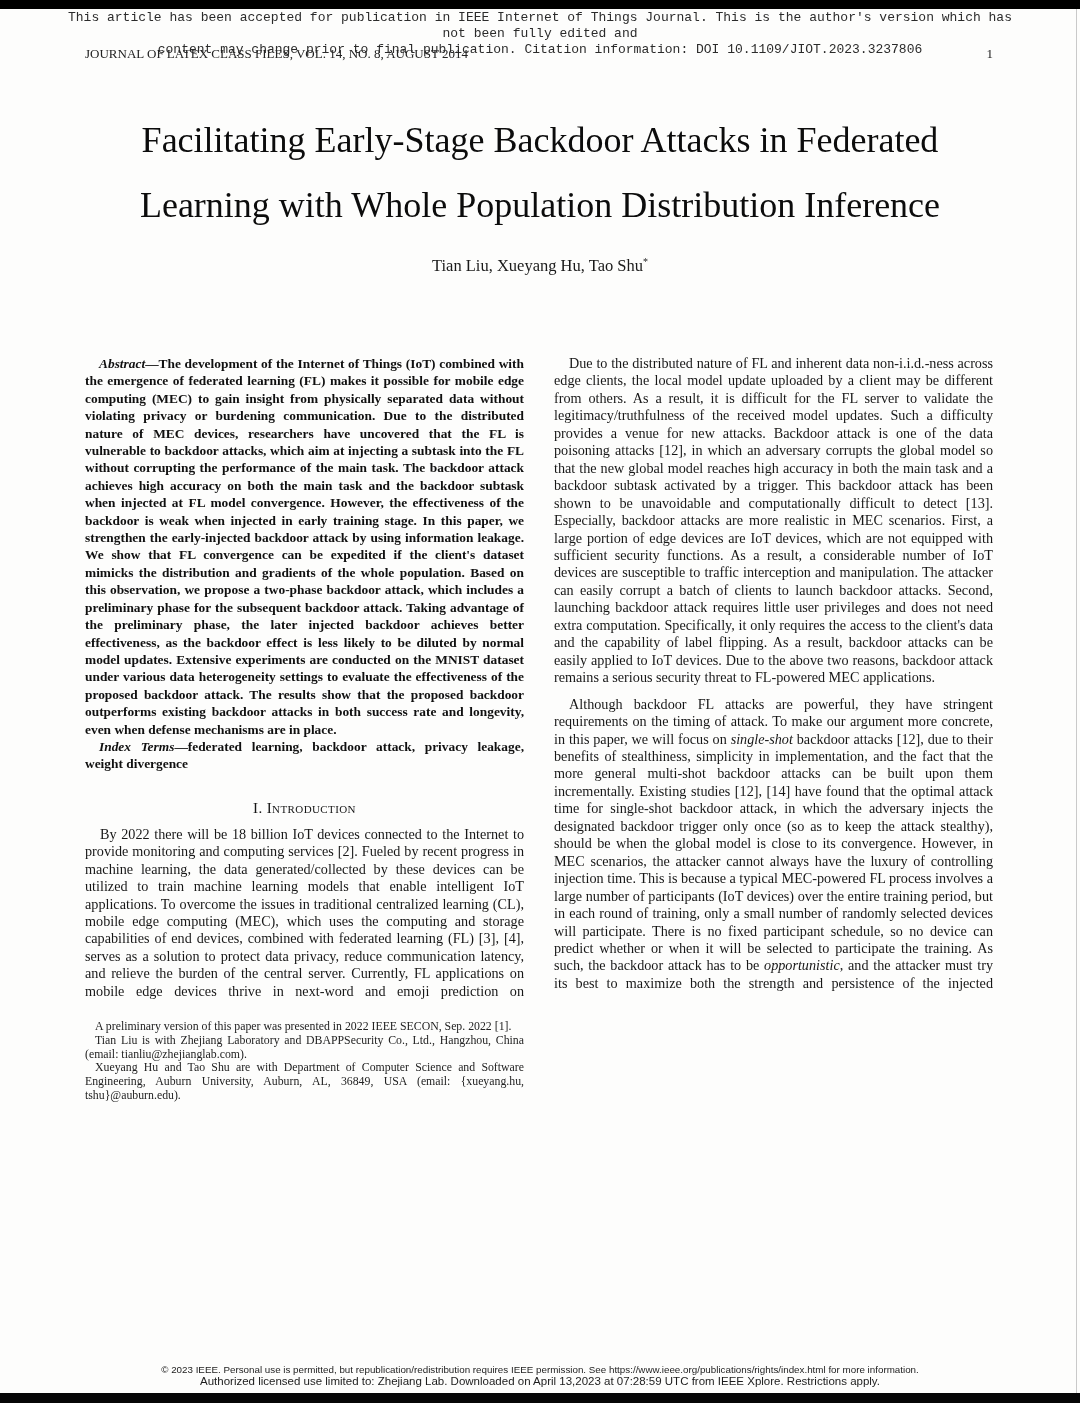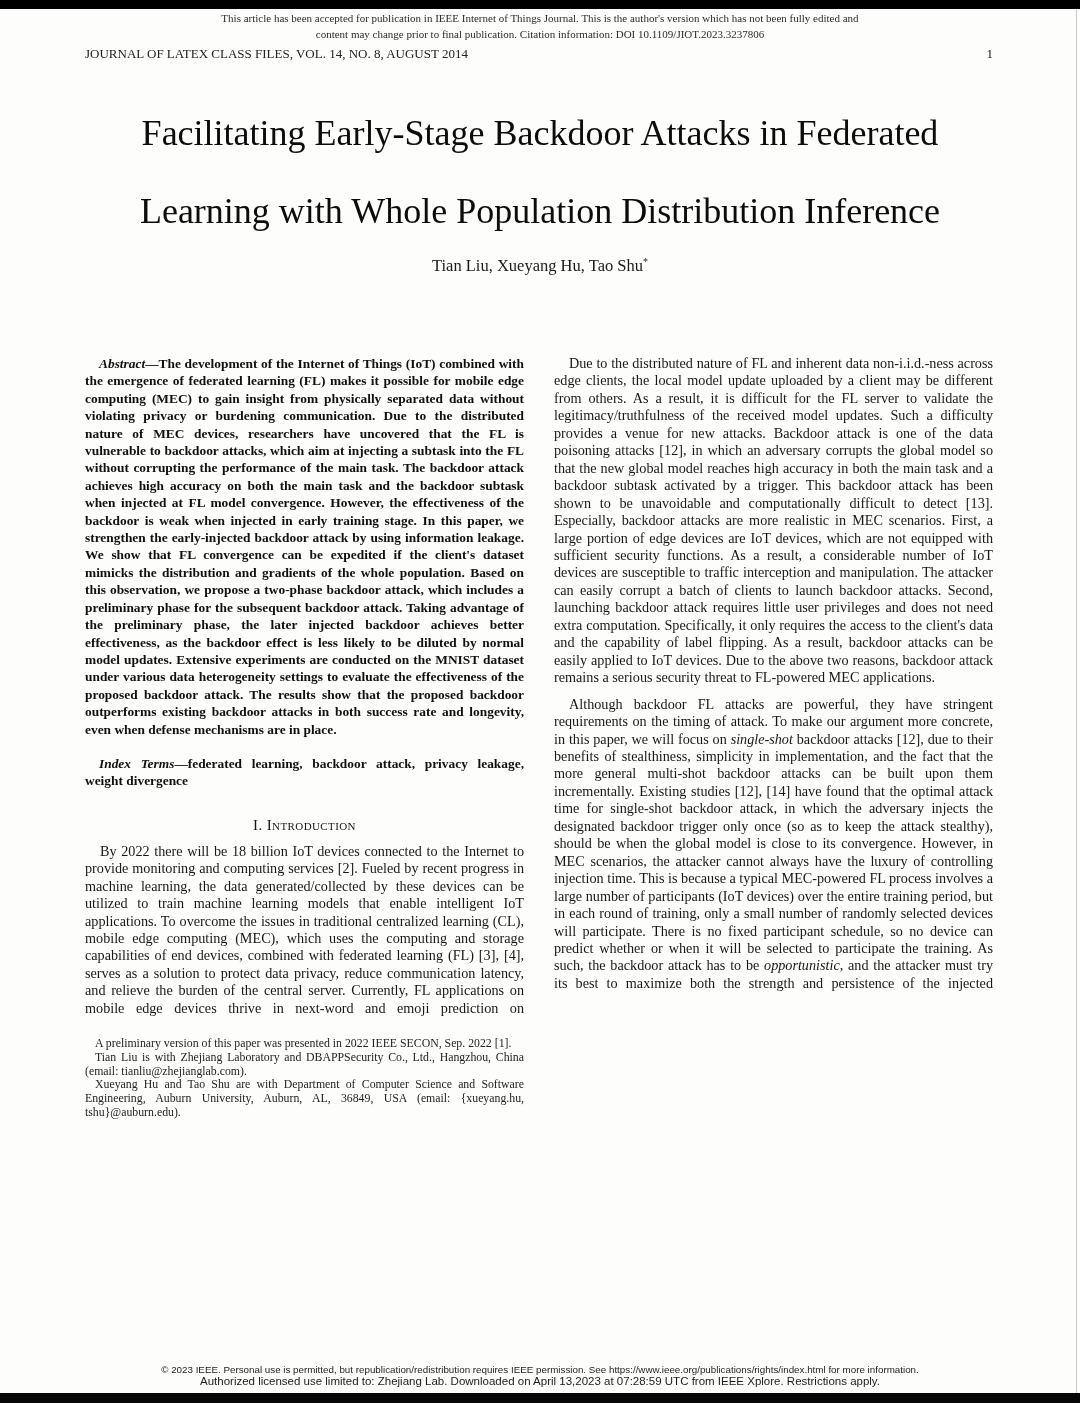--- a/index.html
+++ b/index.html
@@ -9,51 +9,51 @@
     background:#fdfdfc; overflow:hidden;
     font-family:"Liberation Serif", serif; color:#141414;
     margin:0 auto;
   }
   .bar-top    { position:absolute; top:0; left:0; width:100%; height:9px;  background:#000; }
   .bar-bottom { position:absolute; bottom:0; left:0; width:100%; height:10px; background:#060606; }
   .page-edge  { position:absolute; top:9px; right:3px; bottom:10px; width:1px; background:#c9c9c9; }
 
   .notice {
     position:absolute; top:10px; left:60px; right:60px;
-    text-align:center; font-family:Liberation Serif, serif;
-    font-size:11px; line-height:16px; color:#2b2b2b;
+    text-align:center; font-family:Liberation Mono, monospace;
+    font-size:13px; line-height:16px; color:#2b2b2b;
   }
   .header-row {
     position:absolute; top:46px; left:85px; right:87px;
     display:flex; justify-content:space-between; align-items:baseline;
     font-size:13px; color:#222;
   }
   .paper-title {
     position:absolute; top:94px; left:120px; right:120px;
-    text-align:center; font-size:36px; line-height:78px; color:#0c0c0c;
-    font-weight:normal; margin:0;
+    text-align:center; font-size:36px; line-height:65px; color:#0c0c0c;
+    font-weight:normal; margin:14px;
   }
   .authors {
     position:absolute; top:256px; left:0; width:100%;
     text-align:center; font-size:16.5px; color:#1a1a1a;
   }
   .authors sup { font-size:10px; vertical-align:super; line-height:0; }
 
   .columns {
     position:absolute; top:352px; left:85px; width:908px;
     display:flex; gap:30px;
   }
   .col { width:443px; }
 
   .abstract-p, .index-p {
     font-weight:bold; font-size:13.4px; line-height:17.4px;
     text-align:justify; margin:0; text-indent:14px; color:#101010;
   }
   .abstract-p { padding-top:3px; }
-  .index-p { margin-top:17px; }
+  .index-p { }
   .lead-label { font-style:italic; }
 
   .sec-heading {
     text-align:center; font-size:15px; font-weight:normal;
     font-variant:small-caps; letter-spacing:0.4px;
     margin:27px 0 0 0; color:#151515;
   }
   .body-p {
     font-size:14.2px; line-height:17.45px; text-align:justify;
     margin:0; color:#171717;

